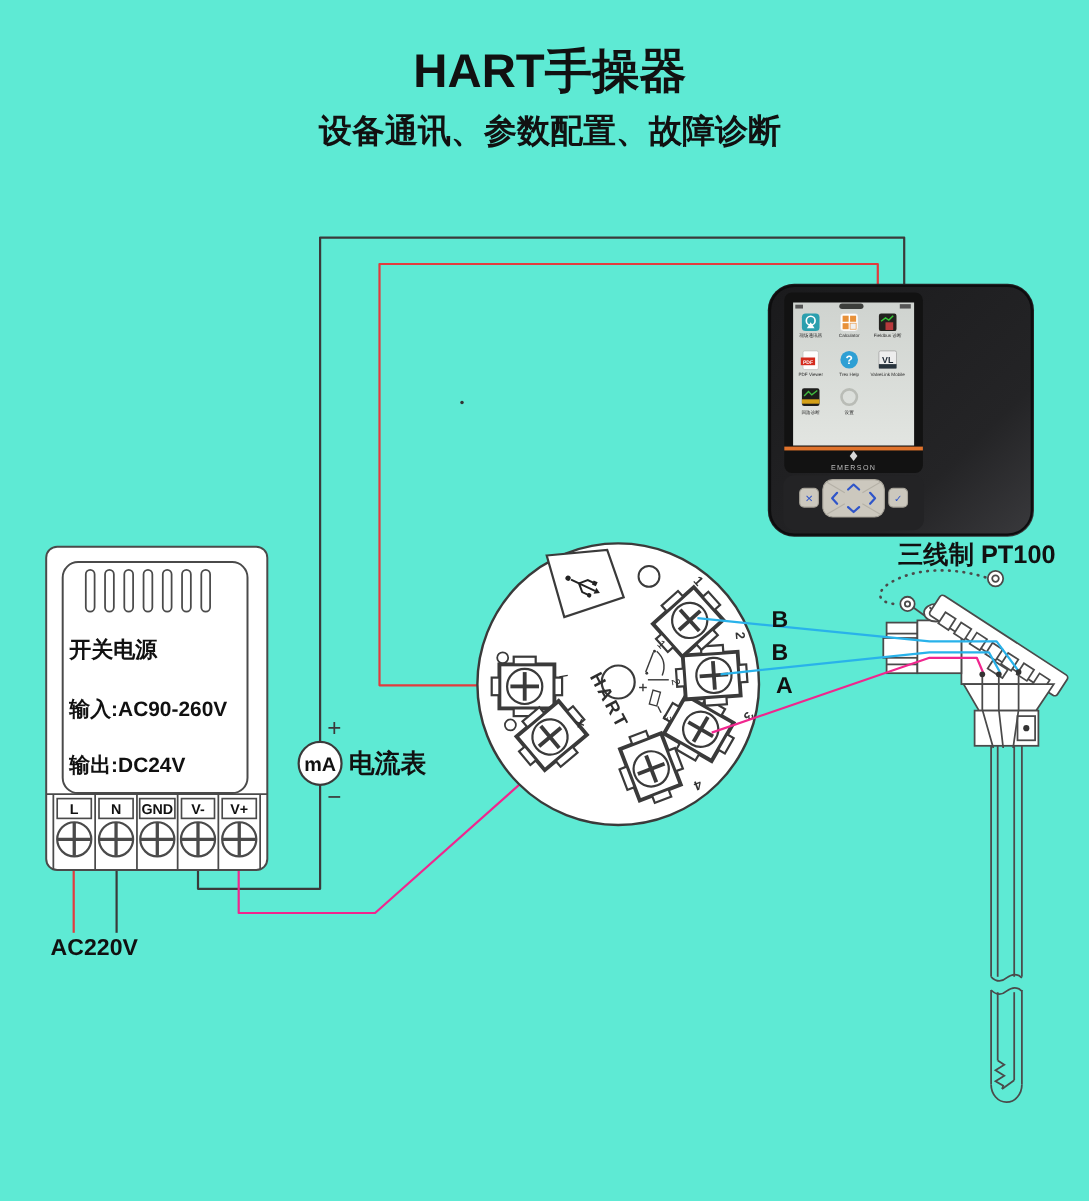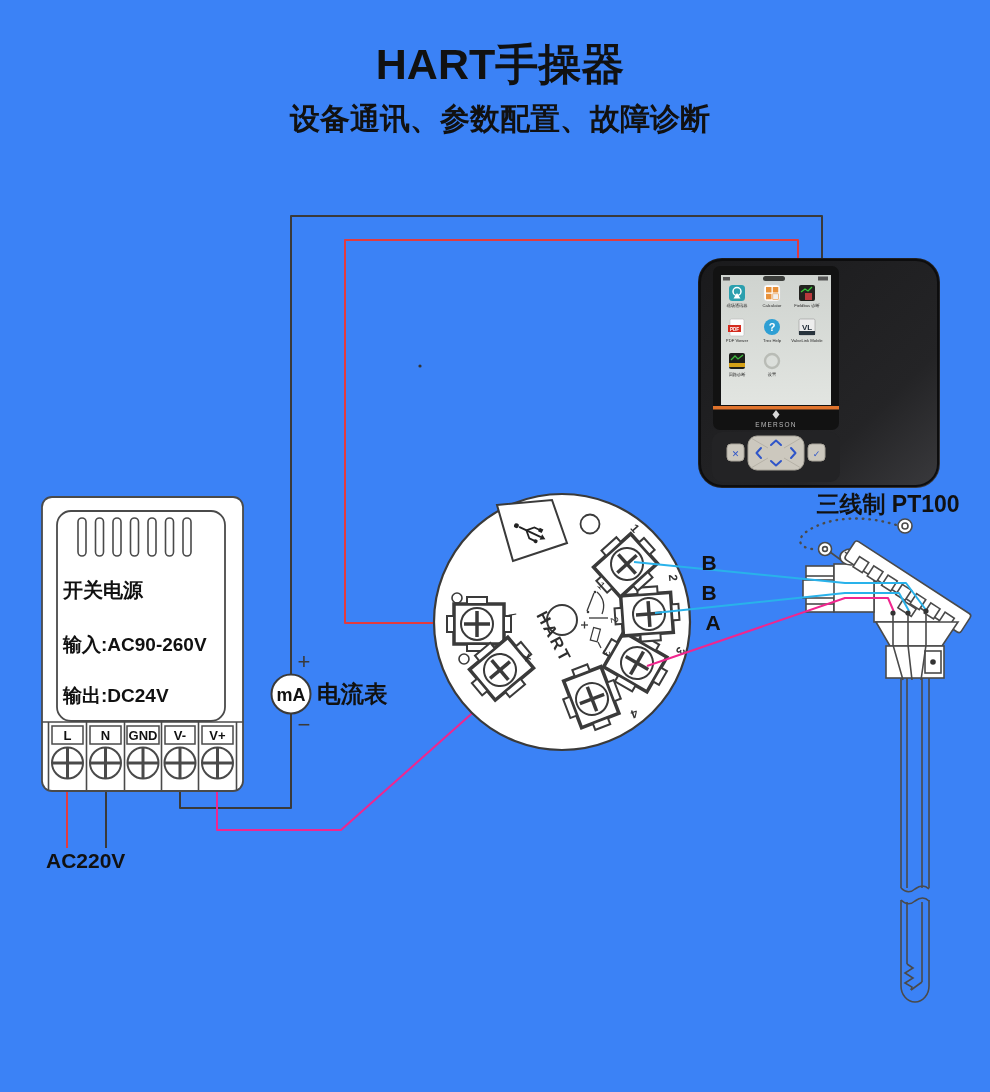--- a/index.html
+++ b/index.html
@@ -1,16 +1,16 @@
 <!DOCTYPE html>
 <html><head>
 <meta charset="utf-8">
 <style>
   html,body{margin:0;padding:0;background:#ffffff;}
-  .canvas{position:relative;width:990px;height:1092px;background:#3b82f6;overflow:hidden;
+  .canvas{position:relative;width:990px;height:1092px;background:#5eead4;overflow:hidden;
           font-family:"Liberation Sans","DejaVu Sans",sans-serif;}
   svg{position:absolute;left:0;top:0;}
   text{font-family:"Liberation Sans","DejaVu Sans",sans-serif;}
   .thin{stroke:#4a4a4a;fill:none;stroke-width:1.6;}
 </style>
 </head>
 <body>
 
 <div class="canvas">
 <svg width="990" height="1092" viewBox="0 0 990 1092" xmlns="http://www.w3.org/2000/svg">

